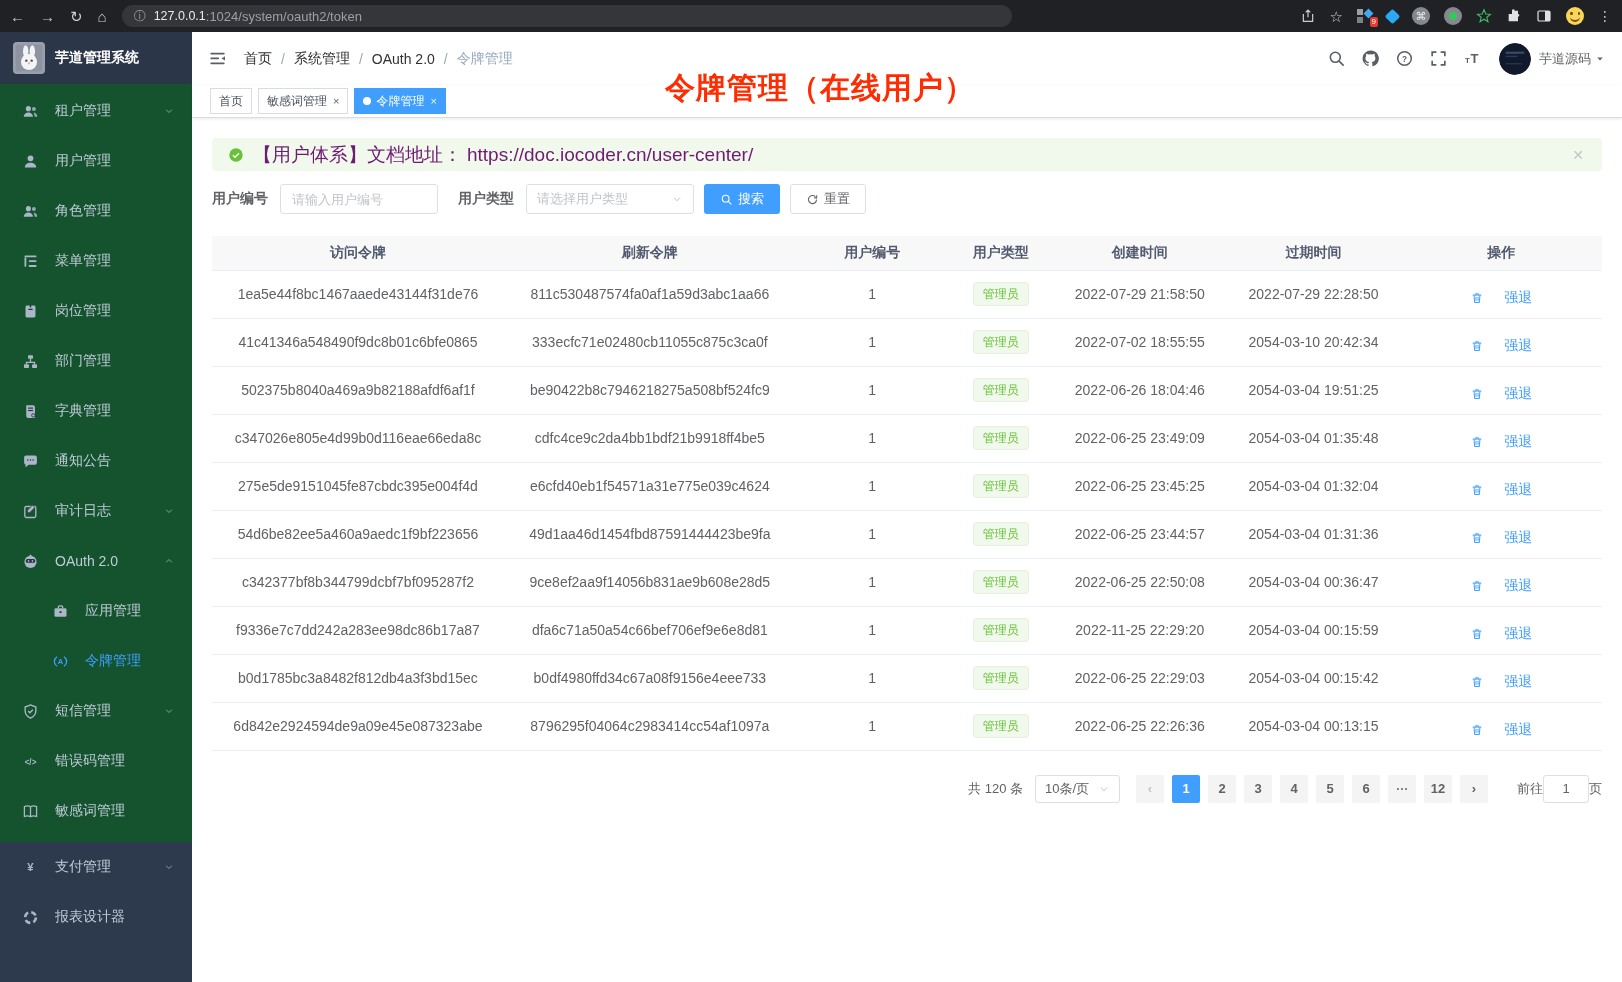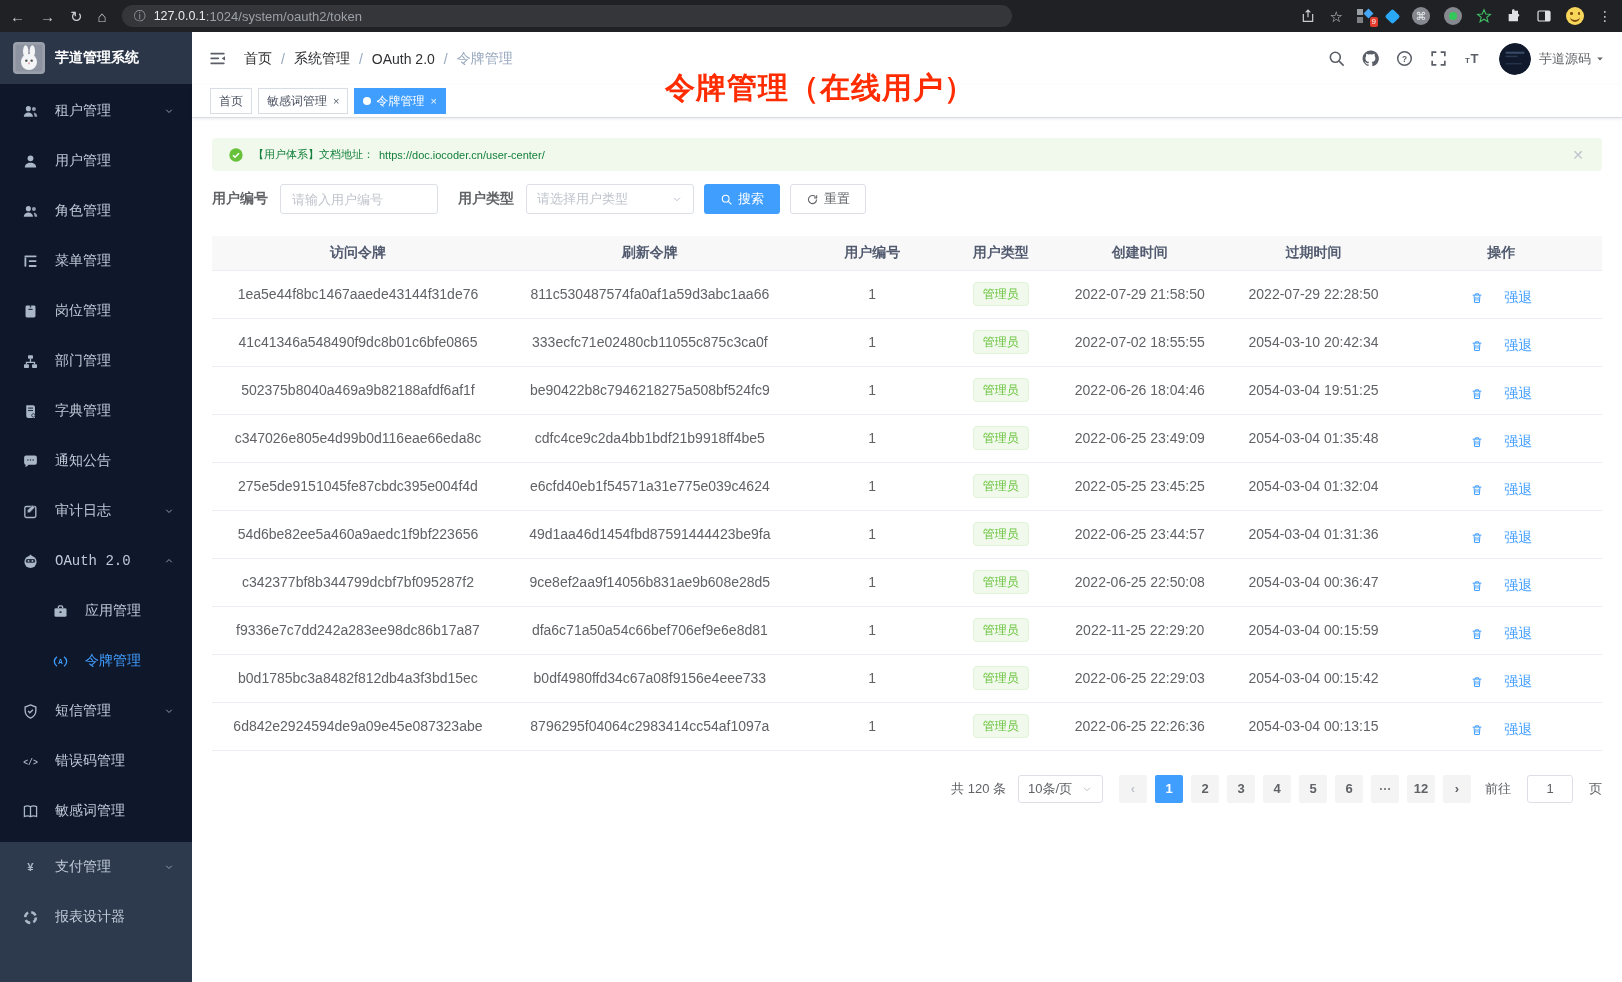--- a/index.html
+++ b/index.html
@@ -32,21 +32,21 @@
   .emoji i.l { left:4px; } .emoji i.r { right:4px; }
   .emoji .m { position:absolute; left:4px; bottom:3px; width:10px; height:5px; border-bottom:2px solid #7a4b0f; border-radius:0 0 8px 8px; }
   .kebab { color:#c9ccd1; font-size:14px; line-height:1; }
 
   
   .app { display:flex; height:950px; }
   .sidebar { width:192px; background:#2d3a4d; display:flex; flex-direction:column; flex-shrink:0; }
   .logo-bar { height:52px; background:#2b3649; display:flex; align-items:center; padding-left:13px; cursor:pointer; flex-shrink:0; }
   .logo-img { width:32px; height:32px; border-radius:4px; overflow:hidden; margin-right:10px; flex-shrink:0; }
   .logo-title { color:#fff; font-size:14px; font-weight:700; }
-  .menu-upper { background:#0f172a; padding:2px 0 6px;font-family:Liberation Mono, monospace; }
+  .menu-upper { background:#14532d; padding:2px 0 6px; }
   .menu-lower { flex:1; }
   .menu-item { height:50px; display:flex; align-items:center; padding:0 8px 0 22px; color:#bfcbd9; font-size:14px; cursor:pointer; position:relative; }
   .mi-icon { width:17px; height:17px; margin-right:16px; color:#aab7c6; flex-shrink:0; }
   .menu-item.child { padding-left:52px; }
   .menu-item.active, .menu-item.active .mi-icon { color:#409eff; }
   .mi-arrow { position:absolute; right:17px; width:12px; height:12px; color:#8fa0b3; }
   .mi-arrow.up svg { transform:rotate(180deg); }
 
   .main { flex:1; display:flex; flex-direction:column; background:#fff; min-width:0; }
 
@@ -66,21 +66,21 @@
   .tabs-bar { height:33px; display:flex; align-items:center; padding:0 18px; gap:6px; background:#fff; border-bottom:1px solid #d8dce5; box-shadow:0 1px 3px rgba(0,0,0,.09); position:relative; z-index:2; }
   .tab { height:26px; display:flex; align-items:center; padding:0 8px; border:1px solid #d8dce5; background:#fff; color:#495060; font-size:12px; cursor:pointer; gap:5px; }
   .tab.active { background:#409eff; border-color:#409eff; color:#fff; }
   .tab .dot { width:8px; height:8px; border-radius:50%; background:#fff; }
   .tab-close { font-size:11px; margin-left:1px; opacity:.9; }
 
   
   .content { padding:20px; background:#fff; flex:1; }
   .alert { height:33px; background:#f0f9eb; border-radius:4px; display:flex; align-items:center; padding:0 16px; position:relative; }
   .alert-ic { width:16px; height:16px; margin-right:9px; flex-shrink:0; }
-  .alert-text, .alert-link { font-size:11px; color:#15803d; text-decoration:none; }
+  .alert-text, .alert-link { font-size:19px; color:#701a75; text-decoration:none; }
   .alert-link { margin-left:5px; cursor:pointer; }
   .alert-close { position:absolute; right:18px; color:#c0c4cc; font-size:14px; cursor:pointer; }
 
   .filters { display:flex; align-items:center; margin-top:13px; }
   .f-label { font-weight:700; font-size:14px; color:#606266; margin-right:12px; white-space:nowrap; }
   .f-label.second { margin-left:20px; }
   .f-input { width:158px; height:30px; border:1px solid #dcdfe6; border-radius:3px; padding:0 11px; font-size:13px; color:#606266; font-family:inherit; outline:none; }
   .f-input::placeholder { color:#c0c4cc; }
   .f-sel { width:168px; height:30px; border:1px solid #dcdfe6; border-radius:3px; display:flex; align-items:center; justify-content:space-between; padding:0 10px; cursor:pointer; background:#fff; }
   .sel-text { font-size:13px; color:#bfc4cc; }
@@ -98,21 +98,21 @@
   .action-link .tico { width:14px; height:14px; }
 
   .pager { display:flex; align-items:center; justify-content:flex-end; margin-top:24px; font-size:13px; color:#606266; }
   .pg-total { margin-right:12px; }
   .pg-size { width:85px; height:28px; border:1px solid #dcdfe6; border-radius:3px; display:flex; align-items:center; justify-content:space-between; padding:0 9px; margin-right:12px; cursor:pointer; }
   .pg-size .sel-text { color:#606266; }
   .pg { min-width:28px; height:28px; margin:0 4px; background:#f4f4f5; border:none; border-radius:2px; font-size:13px; font-weight:600; color:#606266; display:inline-flex; align-items:center; justify-content:center; cursor:pointer; font-family:inherit; }
   .pg.active { background:#409eff; color:#fff; }
   .pg.nav-prev { color:#c0c4cc; }
   .pg .dots { width:14px; height:14px; color:#606266; }
-  .pg-goto { margin-left:10px; display:flex; align-items:center; gap:16px; }
+  .pg-goto { margin-left:25px; display:flex; align-items:center; gap:0; }
   .goto-input { width:46px; height:28px; border:1px solid #dcdfe6; border-radius:3px; text-align:center; font-size:13px; color:#606266; font-family:inherit; outline:none; }
 
   .annotation { position:absolute; left:665px; top:68px; font-size:30px; font-weight:700; color:#fe2c00; letter-spacing:1px; z-index:40; pointer-events:none; }
 </style>
 </head>
 <body>
 
 <div class="browser-bar">
   <span class="nav-ic">←</span>
   <span class="nav-ic">→</span>
@@ -592,21 +592,21 @@
                     </svg>
                   </span>
                   <span>强退</span>
                 </span></td>
             </tr>
             <tr>
               <td>275e5de9151045fe87cbdc395e004f4d</td>
               <td>e6cfd40eb1f54571a31e775e039c4624</td>
               <td>1</td>
               <td><span class="badge">管理员</span></td>
-              <td>2022-05-25 23:45:25</td>
+              <td>2022-06-25 23:45:25</td>
               <td>2054-03-04 01:32:04</td>
               <td><span class="action-link">
                   <span class="tico">
                     <svg viewBox="0 0 24 24">
                       <path d="M4.5 7h15M9.5 7V4.8h5V7M7 7l.9 12.7h8.2L17 7M10.2 10v6.8M13.8 10v6.8" fill="none" stroke="currentColor" stroke-width="1.7"></path>
                     </svg>
                   </span>
                   <span>强退</span>
                 </span></td>
             </tr>

